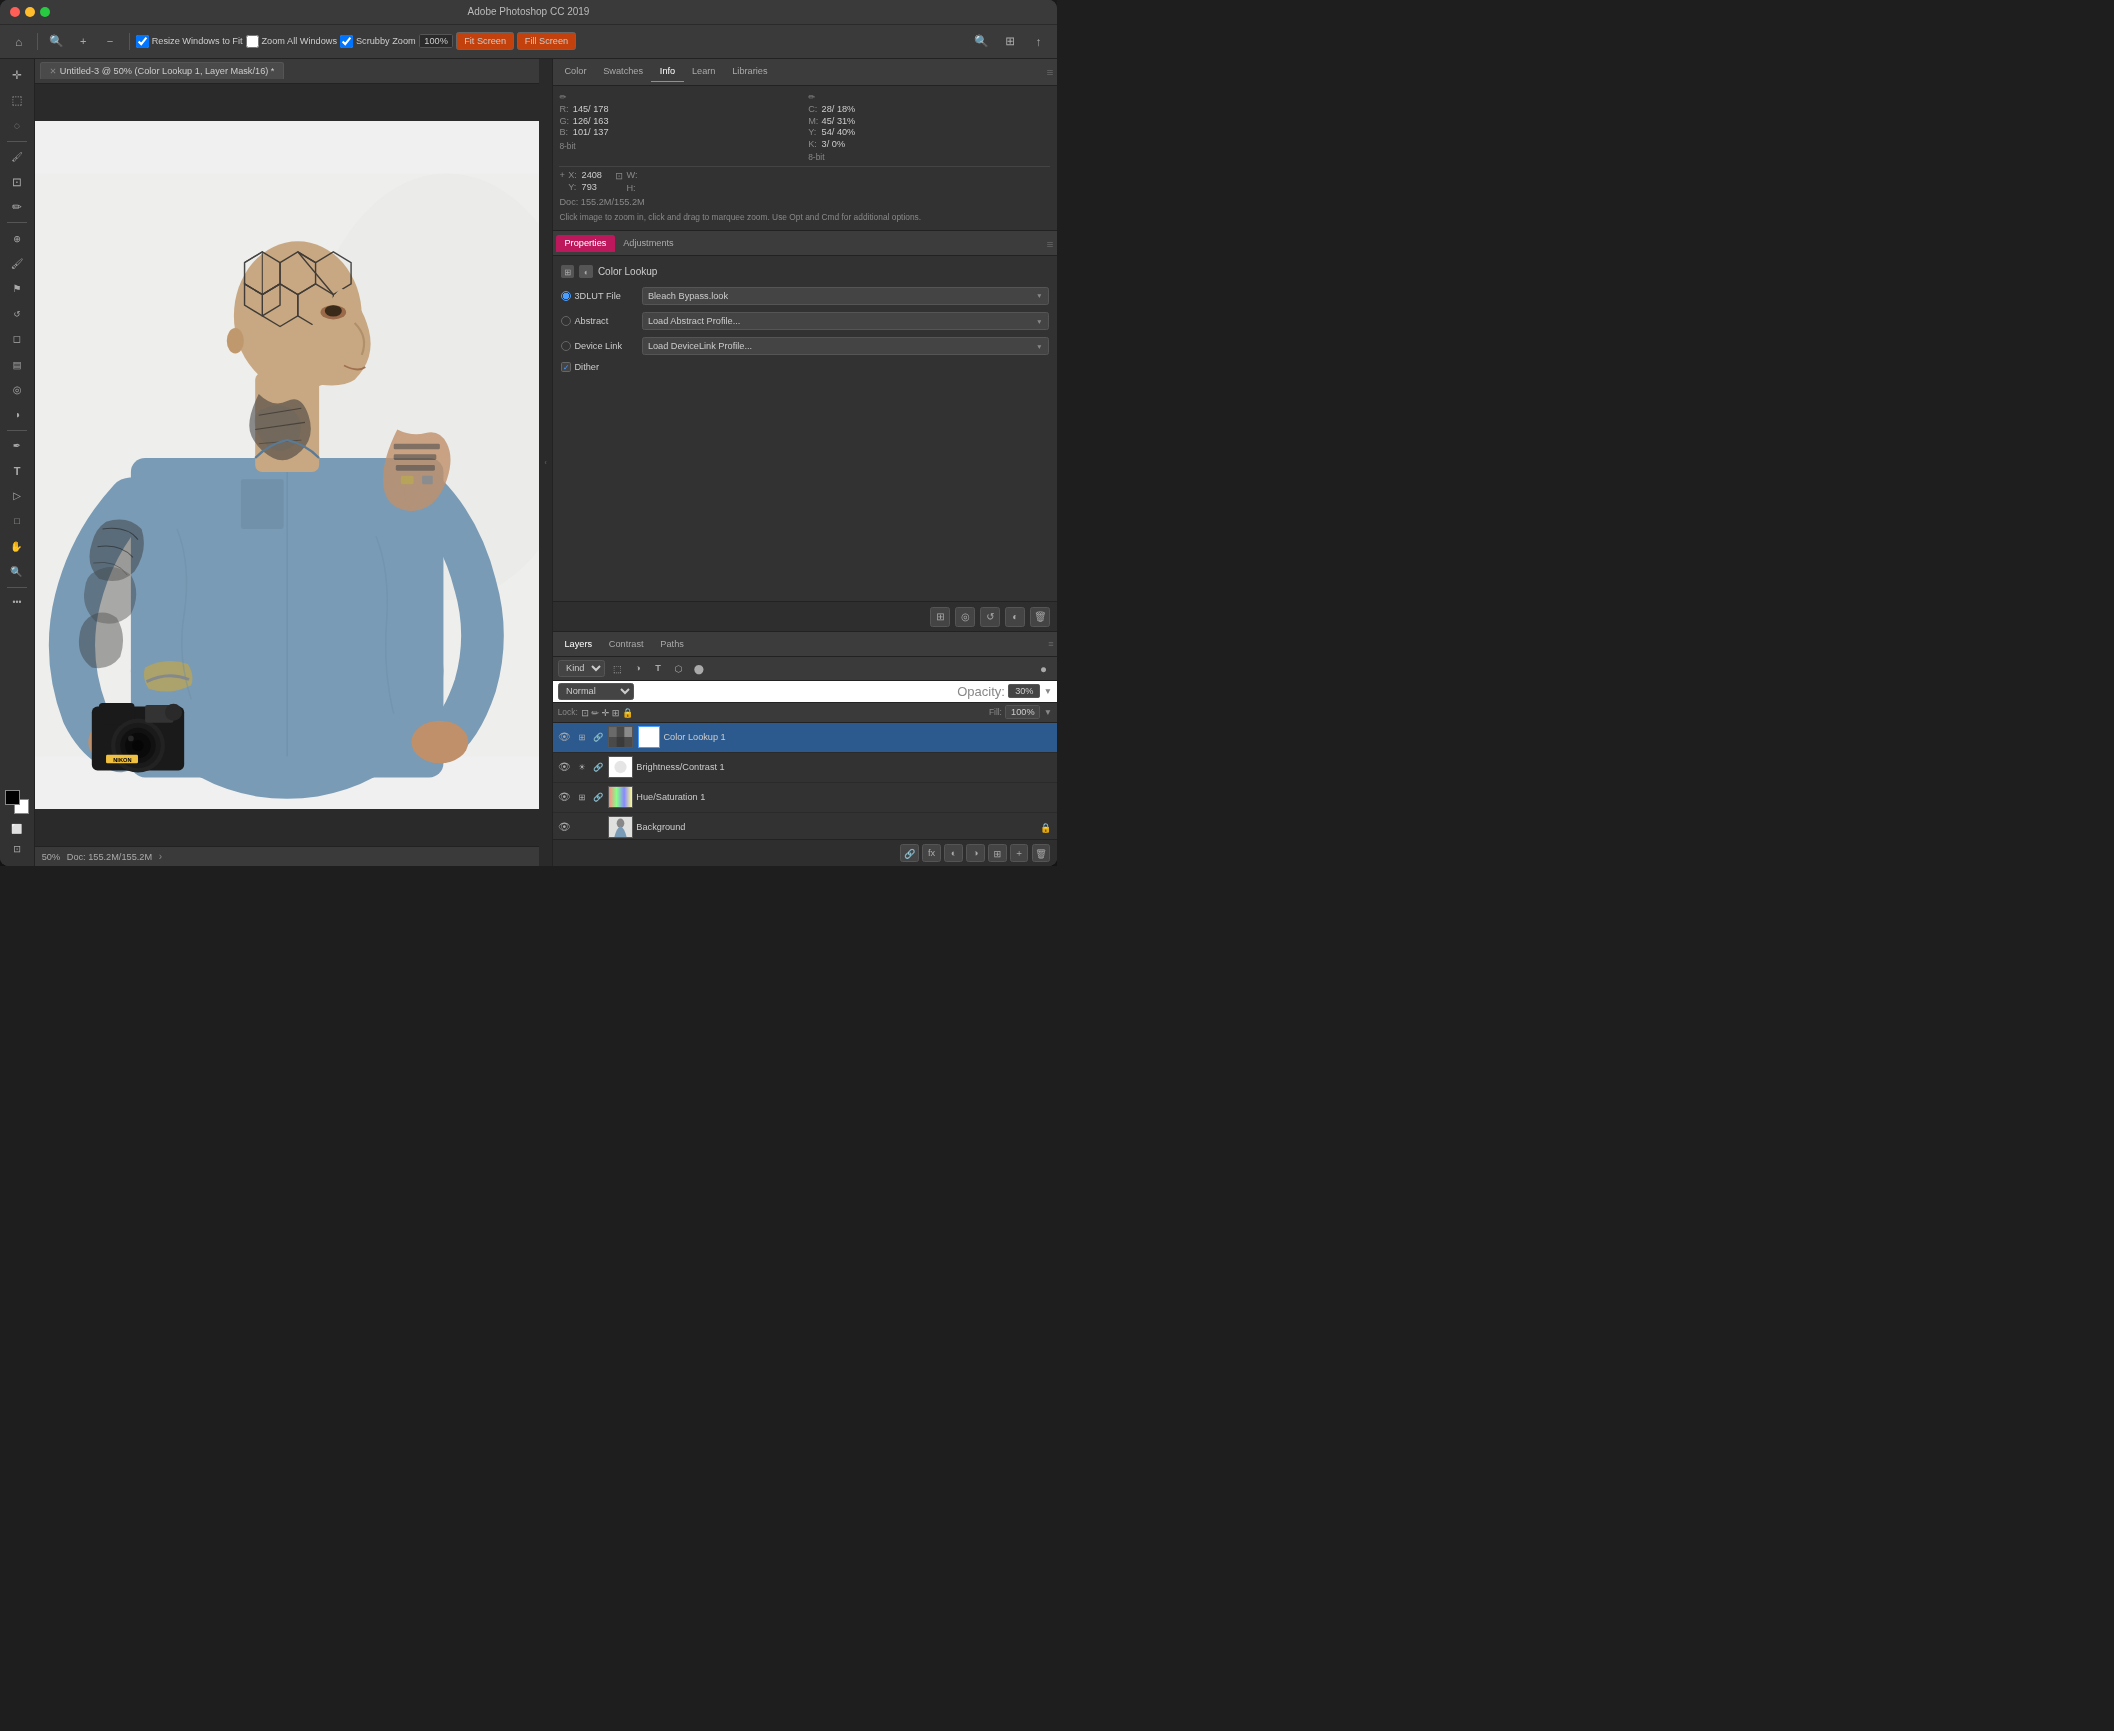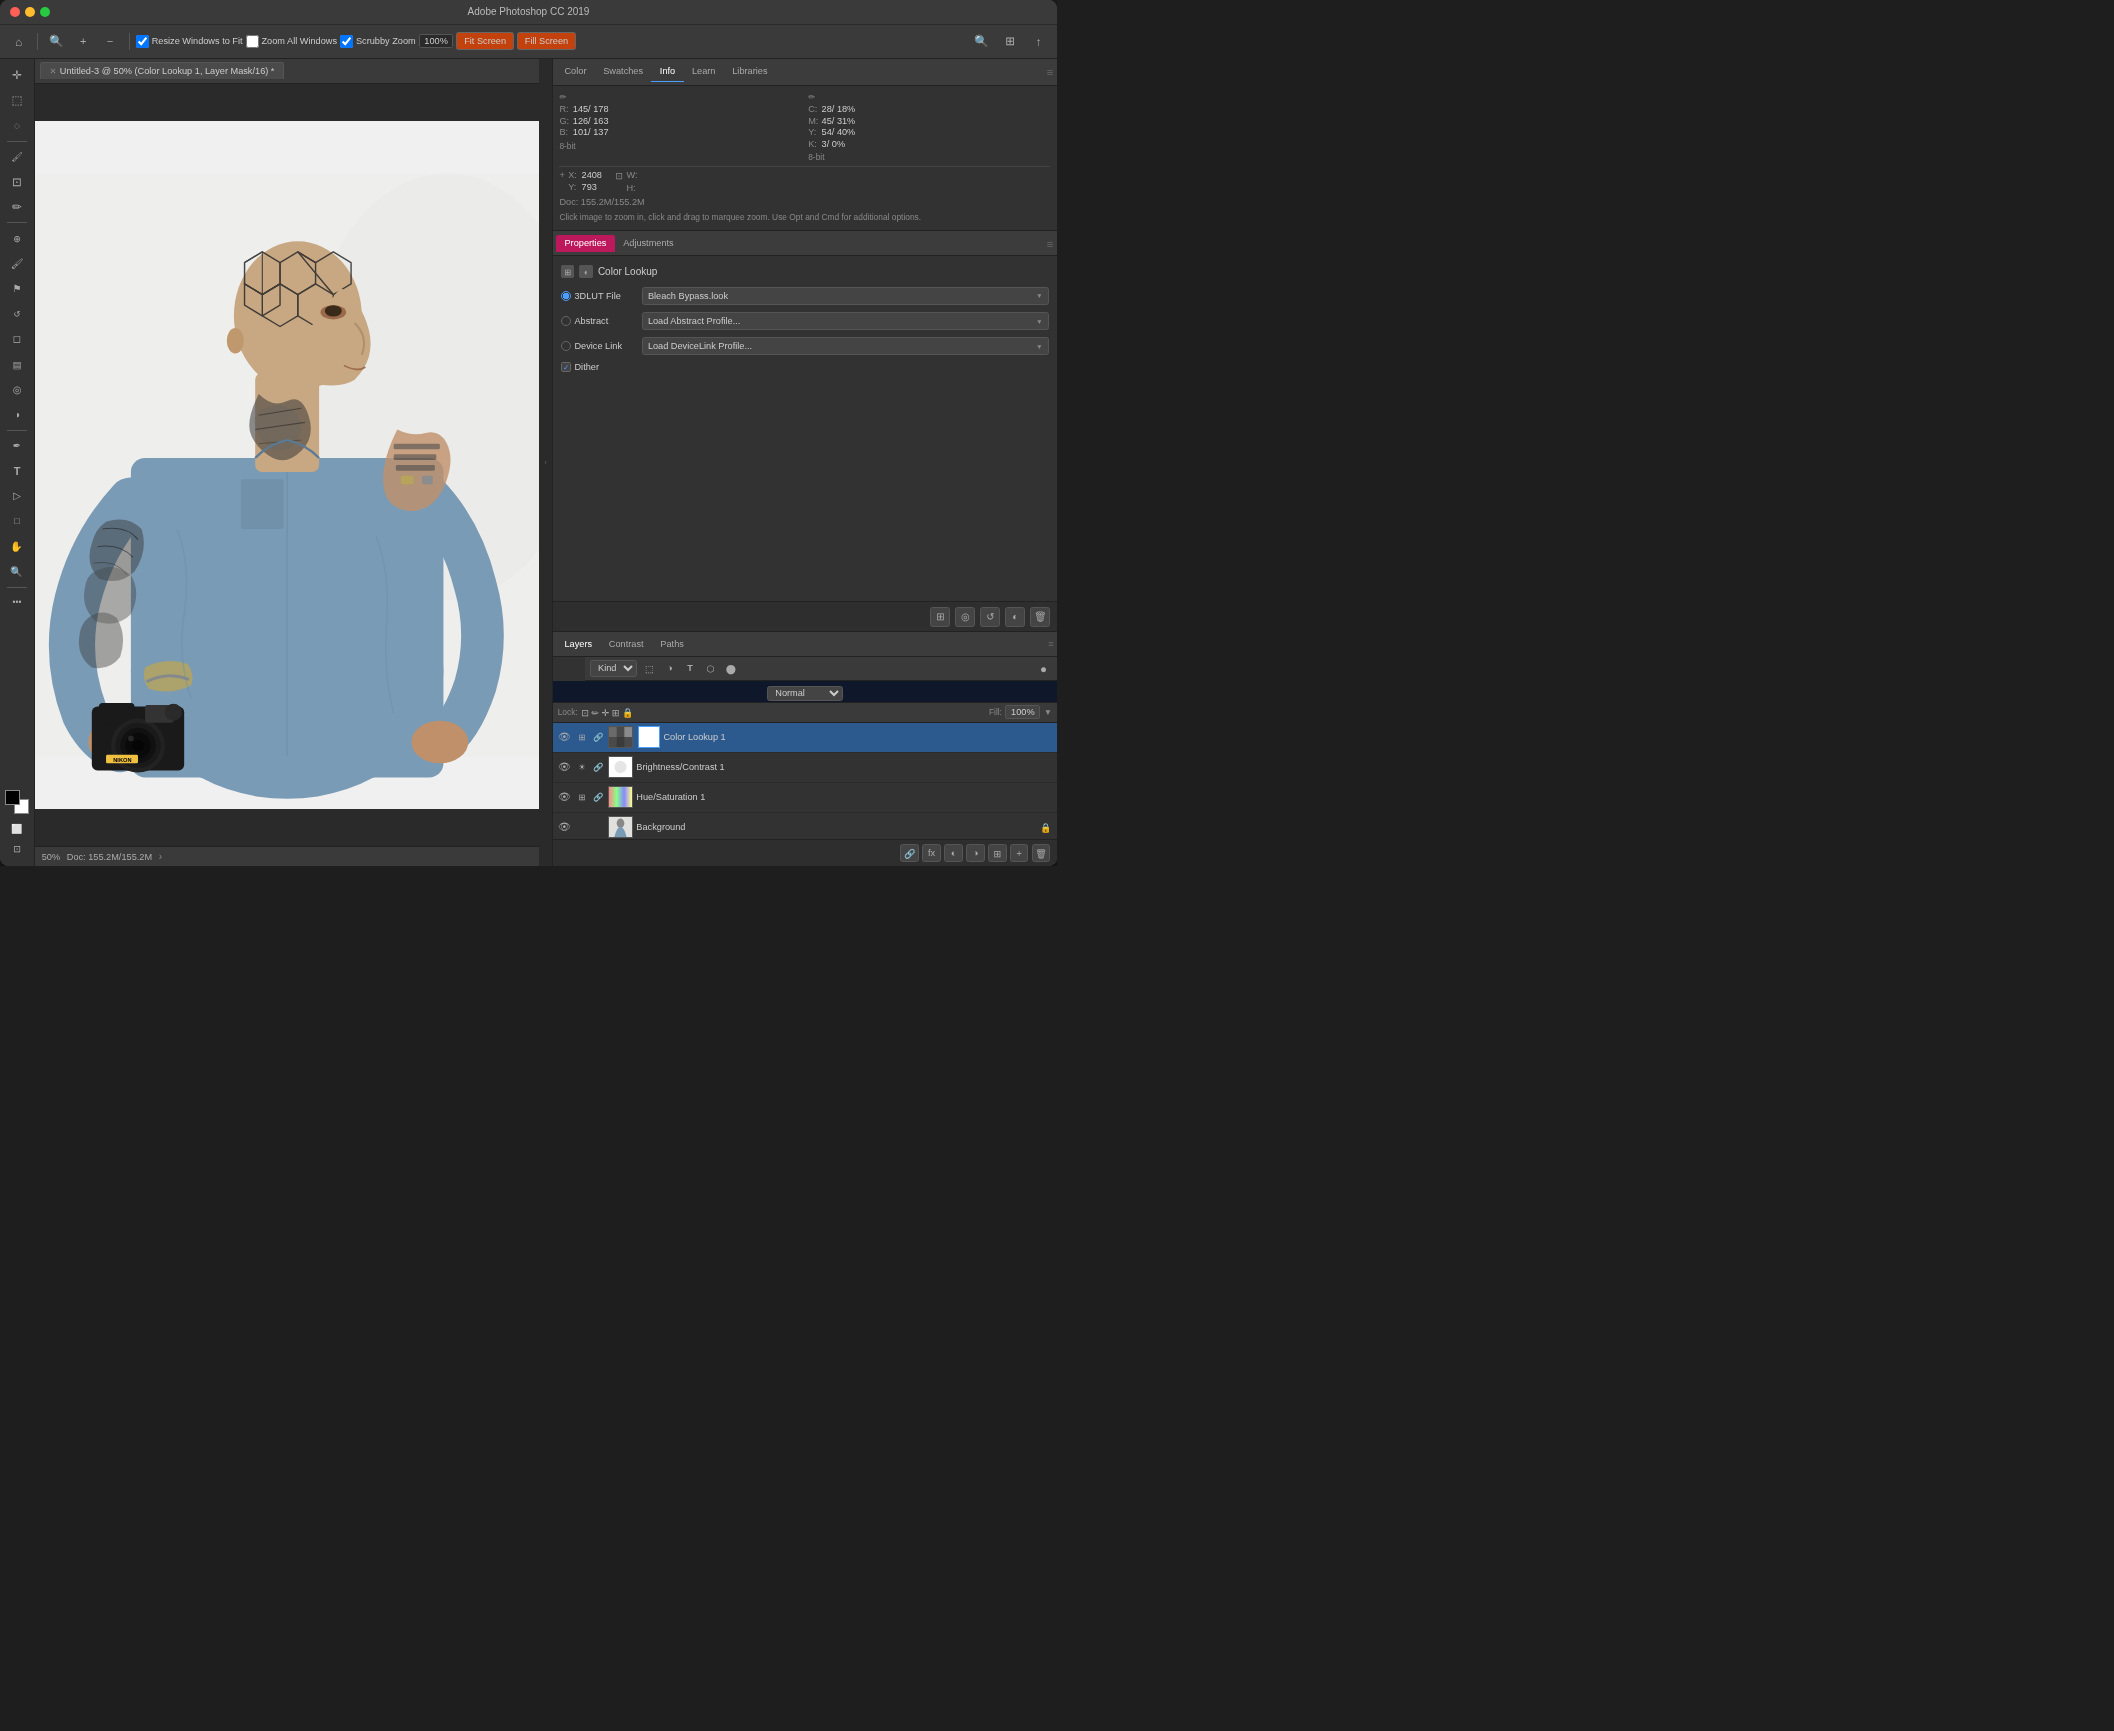--- a/index.html
+++ b/index.html
@@ -534,21 +534,20 @@
       cursor: pointer;
     }
     .layers-toolbar {
       display: flex;
       align-items: center;
       padding: 3.4px 5px;
       gap: 3.4px;
       background: #3a3a3a;
       border-bottom: 0.8px solid #222;
       height: 23.5px;
-      margin-left: 32px;
     }
     .layers-kind-select {
       background: #444;
       border: 0.8px solid #555;
       border-radius: 2.5px;
       color: #ccc;
       padding: 0.8px 3.4px;
       font-size: 9.2px;
       height: 17px;
     }
@@ -560,24 +559,23 @@
       justify-content: center;
       color: #aaa;
       cursor: pointer;
       font-size: 9.2px;
     }
     .layers-blend-row {
       display: flex;
       align-items: center;
       padding: 5px 5px;
       gap: 3.4px;
-      background: #0f172a;
+      background: #ffffff;
       border-bottom: 0.8px solid #222;
       height: 22px;
-      flex-direction: column;
     }
     .layers-blend-select {
       background: #444;
       border: 0.8px solid #555;
       border-radius: 2.5px;
       color: #ccc;
       padding: 0.8px 3.4px;
       font-size: 9.2px;
       height: 17px;
       width: 76px;

